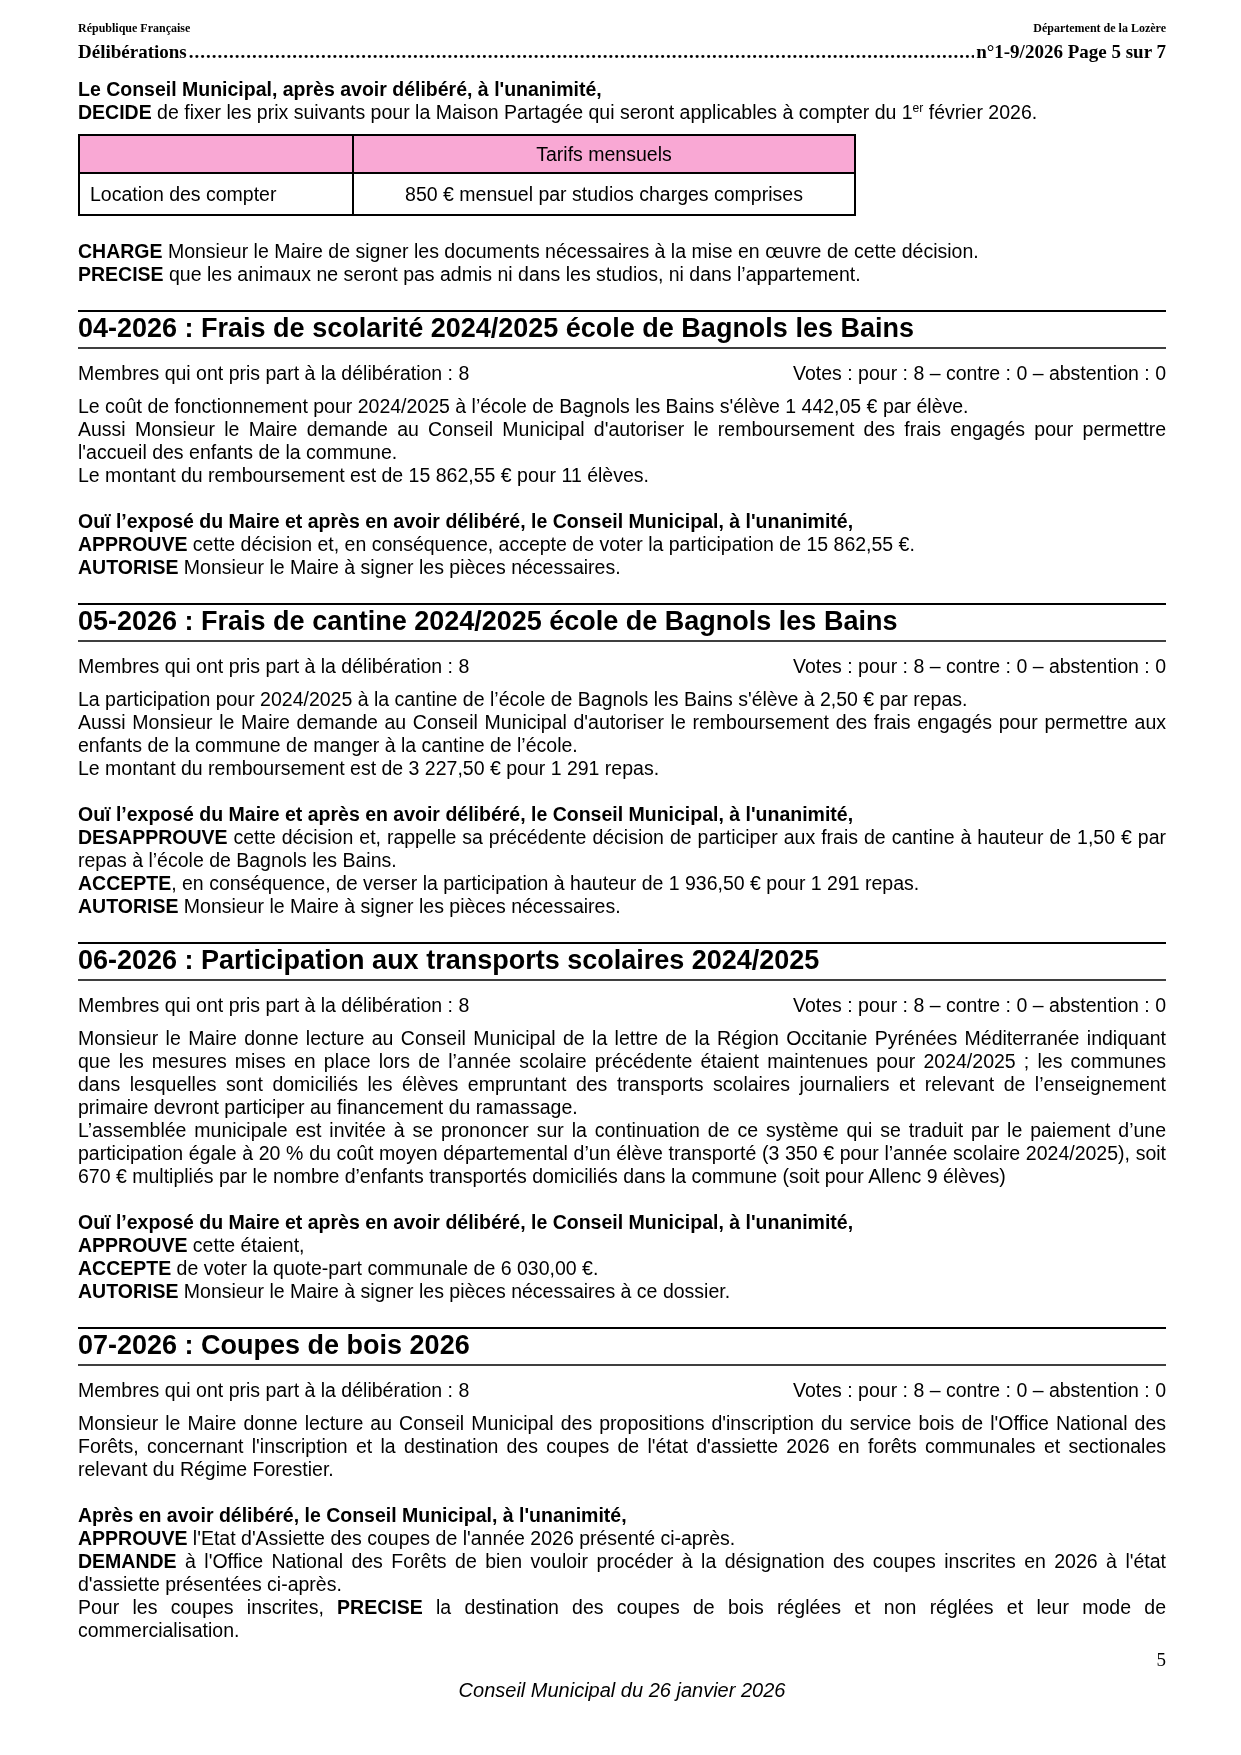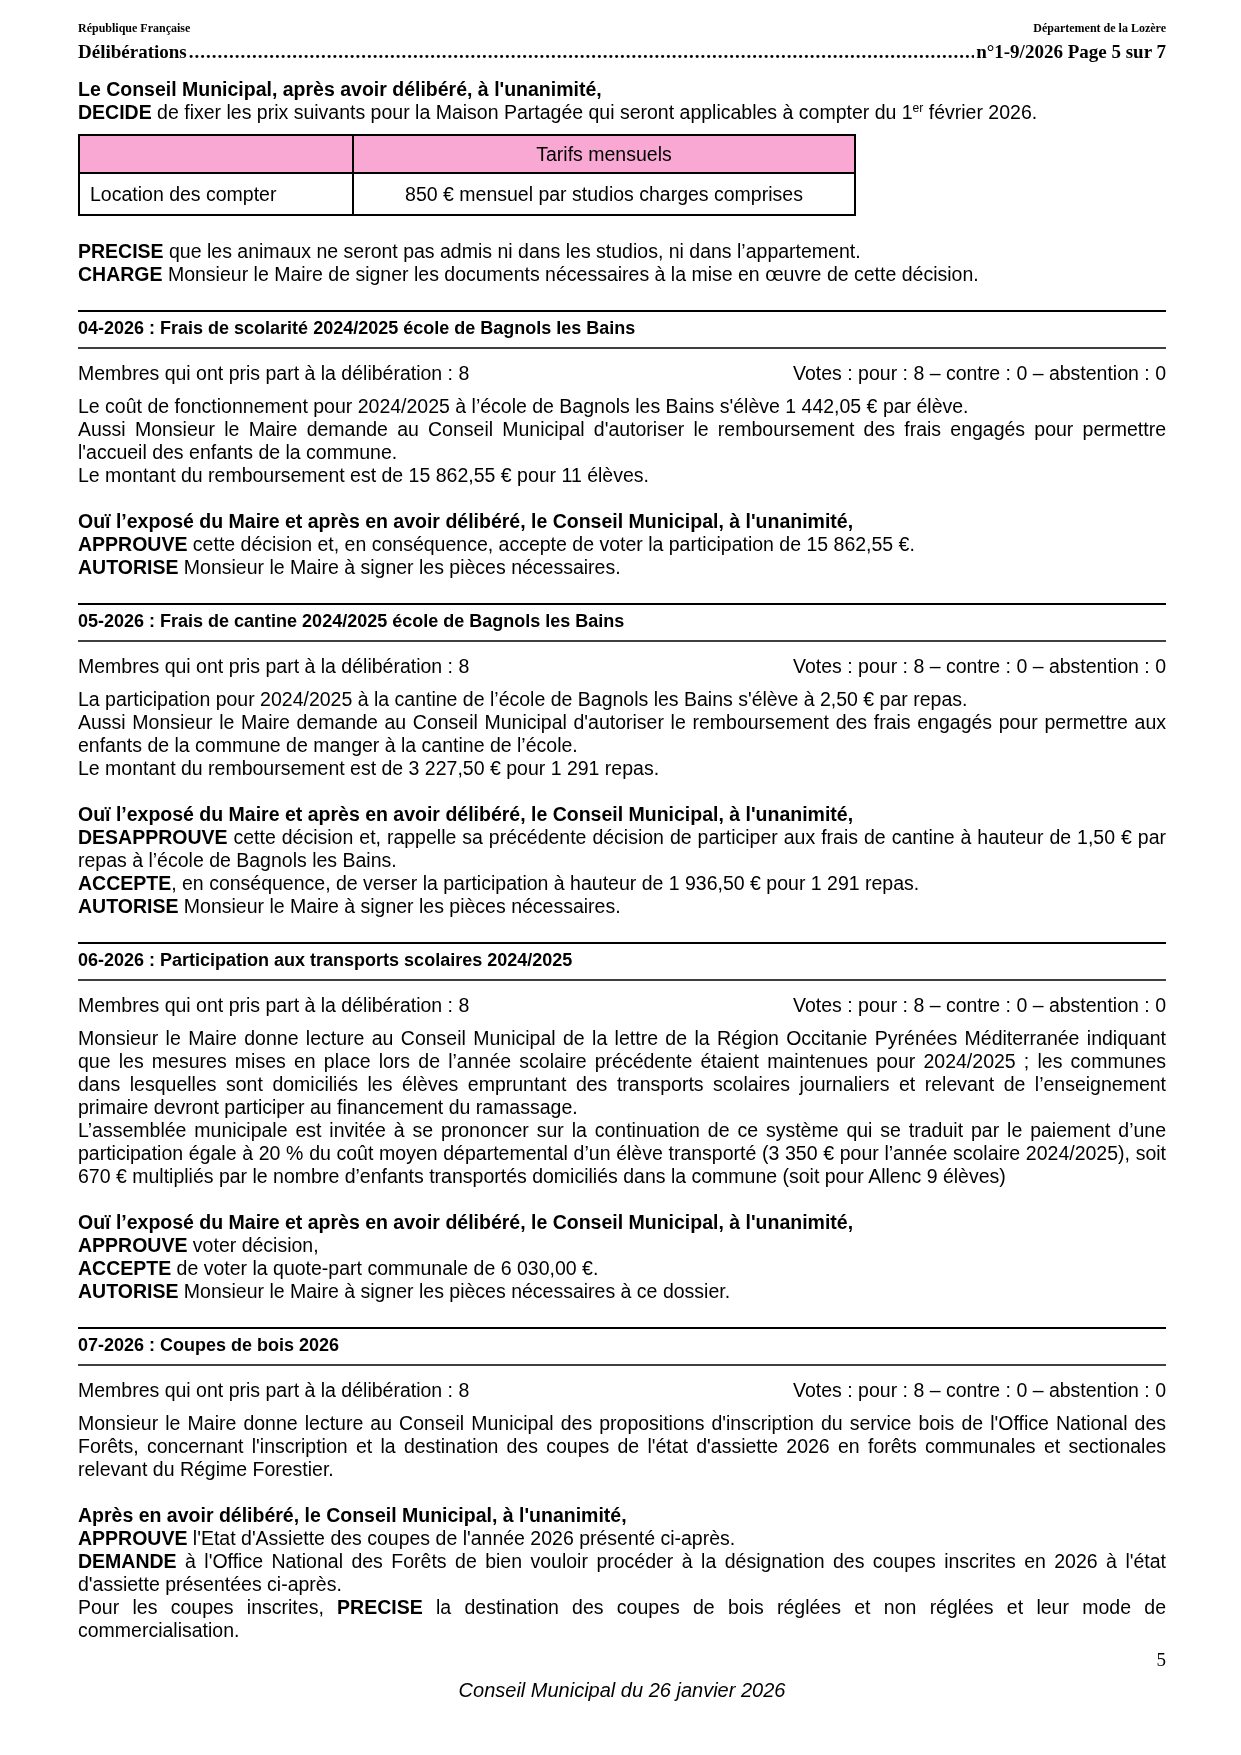--- a/index.html
+++ b/index.html
@@ -24,21 +24,21 @@
   .tarifs .c1{width:252px;}
   .tarifs .c2{width:480px;text-align:center;}
   .tarifs .hd{background:#f9a8d4;height:28px;}
   .tarifs .datarow td{height:32px;}
   
   .aftertable{margin-top:24px;}
   
   .section{margin-top:24px;}
   .sec-title{
     border-top:2px solid #000;border-bottom:2px solid #3f3f3f;
-    padding:4px 0 6px;font-weight:bold;font-size:18px;line-height:25px;
+    padding:4px 0 6px;font-weight:bold;font-size:27px;line-height:25px;
   }
   .mv{display:flex;justify-content:space-between;margin-top:13px;}
   .paras{margin-top:10px;}
   .para{text-align:justify;}
   .resol{margin-top:23px;}
   .rline{text-align:justify;}
   
   .pagenum{text-align:right;font-family:"Liberation Serif",serif;font-size:19px;margin-top:6px;line-height:23px;}
   .doc-footer{text-align:center;font-family:Liberation Sans, sans-serif;font-style:italic;font-size:20px;margin-top:8px;line-height:23px;}
 </style>
@@ -69,22 +69,22 @@
     <td class="c2 hd">Tarifs mensuels</td>
   </tr>
   <tr class="datarow">
     <td class="c1">Location des compter</td>
     <td class="c2">850 € mensuel par studios charges comprises</td>
   </tr>
 </tbody>
   </table>
 
 <div class="aftertable">
+  <div><b>CHARGE</b><span> Monsieur le Maire de signer les documents nécessaires à la mise en œuvre de cette décision.</span></div>
   <div><b>PRECISE</b><span> que les animaux ne seront pas admis ni dans les studios, ni dans l’appartement.</span></div>
-  <div><b>CHARGE</b><span> Monsieur le Maire de signer les documents nécessaires à la mise en œuvre de cette décision.</span></div>
 </div>
 
 <div class="section">
   <div class="sec-title">04-2026 : Frais de scolarité 2024/2025 école de Bagnols les Bains</div>
   <div class="mv">
     <span>Membres qui ont pris part à la délibération : 8</span>
     <span>Votes : pour : 8 – contre : 0 – abstention : 0</span>
   </div>
   <div class="paras">
     <div class="para">Le coût de fonctionnement pour 2024/2025 à l’école de Bagnols les Bains s'élève 1 442,05 € par élève.</div>
@@ -122,21 +122,21 @@
   <div class="mv">
     <span>Membres qui ont pris part à la délibération : 8</span>
     <span>Votes : pour : 8 – contre : 0 – abstention : 0</span>
   </div>
   <div class="paras">
     <div class="para">Monsieur le Maire donne lecture au Conseil Municipal de la lettre de la Région Occitanie Pyrénées Méditerranée indiquant que les mesures mises en place lors de l’année scolaire précédente étaient maintenues pour 2024/2025 ; les communes dans lesquelles sont domiciliés les élèves empruntant des transports scolaires journaliers et relevant de l’enseignement primaire devront participer au financement du ramassage.</div>
     <div class="para">L’assemblée municipale est invitée à se prononcer sur la continuation de ce système qui se traduit par le paiement d’une participation égale à 20 % du coût moyen départemental d’un élève transporté (3 350 € pour l’année scolaire 2024/2025), soit 670 € multipliés par le nombre d’enfants transportés domiciliés dans la commune (soit pour Allenc 9 élèves)</div>
   </div>
   <div class="resol">
     <div class="rline"><span></span><b>Ouï l’exposé du Maire et après en avoir délibéré, le Conseil Municipal, à l'unanimité,</b><span></span></div>
-    <div class="rline"><span></span><b>APPROUVE</b><span> voter décision,</span></div>
+    <div class="rline"><span></span><b>APPROUVE</b><span> cette étaient,</span></div>
     <div class="rline"><span></span><b>ACCEPTE</b><span> de voter la quote-part communale de 6 030,00 €.</span></div>
     <div class="rline"><span></span><b>AUTORISE</b><span> Monsieur le Maire à signer les pièces nécessaires à ce dossier.</span></div>
   </div>
 </div>
 
 <div class="section">
   <div class="sec-title">07-2026 : Coupes de bois 2026</div>
   <div class="mv">
     <span>Membres qui ont pris part à la délibération : 8</span>
     <span>Votes : pour : 8 – contre : 0 – abstention : 0</span>

